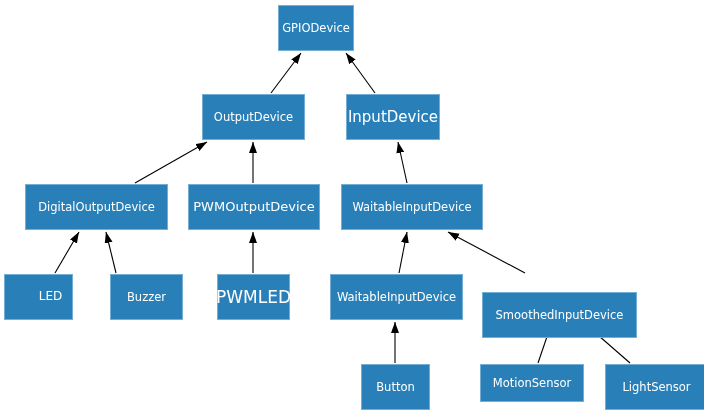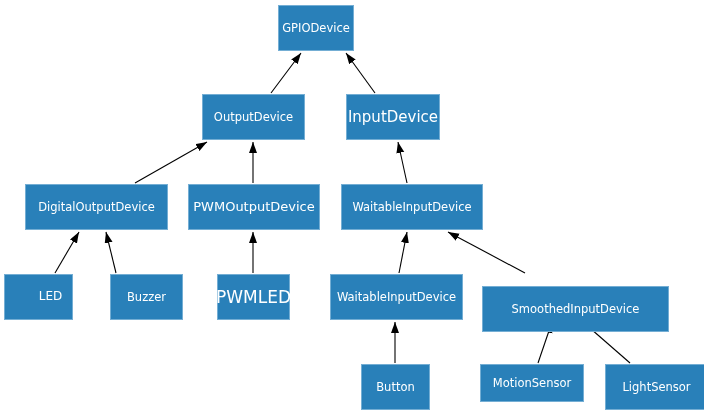--- a/index.html
+++ b/index.html
@@ -82,21 +82,21 @@
       </div>
       <div class="class-node" style="left: 110px; top: 274px; width: 73px; height: 46px; background: rgb(41, 128, 185); border: 1px solid rgb(116, 174, 212); color: rgb(255, 255, 255); font-size: 11.5px;">
         <span>Buzzer</span>
       </div>
       <div class="class-node" style="left: 217px; top: 274px; width: 73px; height: 46px; background: rgb(41, 128, 185); border: 1px solid rgb(116, 174, 212); color: rgb(255, 255, 255); font-size: 17px;">
         <span>PWMLED</span>
       </div>
       <div class="class-node" style="left: 330px; top: 274px; width: 133px; height: 46px; background: rgb(41, 128, 185); border: 1px solid rgb(116, 174, 212); color: rgb(255, 255, 255); font-size: 11.5px;">
         <span>WaitableInputDevice</span>
       </div>
-      <div class="class-node" style="left: 482px; top: 286px; width: 187px; height: 46px; background: rgb(41, 128, 185); border: 1px solid rgb(116, 174, 212); color: rgb(255, 255, 255); font-size: 11.5px;">
+      <div class="class-node" style="left: 482px; top: 292px; width: 155px; height: 46px; background: rgb(41, 128, 185); border: 1px solid rgb(116, 174, 212); color: rgb(255, 255, 255); font-size: 11.5px;">
         <span>SmoothedInputDevice</span>
       </div>
       <div class="class-node" style="left: 361px; top: 364px; width: 69px; height: 46px; background: rgb(41, 128, 185); border: 1px solid rgb(116, 174, 212); color: rgb(255, 255, 255); font-size: 11.5px;">
         <span>Button</span>
       </div>
       <div class="class-node" style="left: 480px; top: 364px; width: 104px; height: 38px; background: rgb(41, 128, 185); border: 1px solid rgb(116, 174, 212); color: rgb(255, 255, 255); font-size: 11.5px;">
         <span>MotionSensor</span>
       </div>
       <div class="class-node" style="left: 605px; top: 364px; width: 103px; height: 46px; background: rgb(41, 128, 185); border: 1px solid rgb(116, 174, 212); color: rgb(255, 255, 255); font-size: 11.5px;">
         <span>LightSensor</span>

